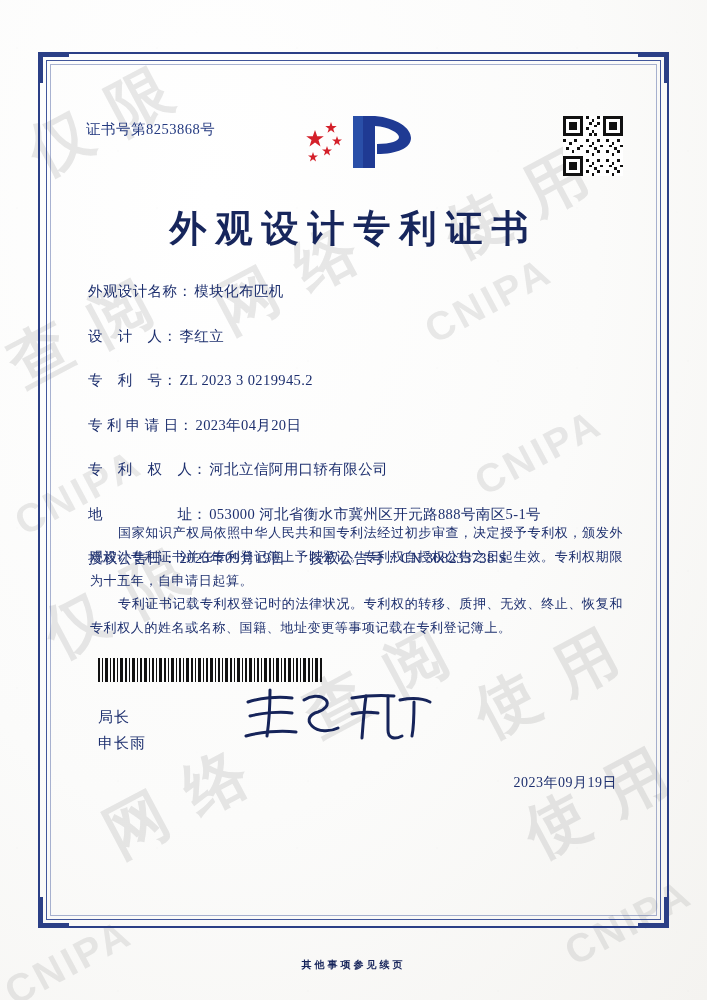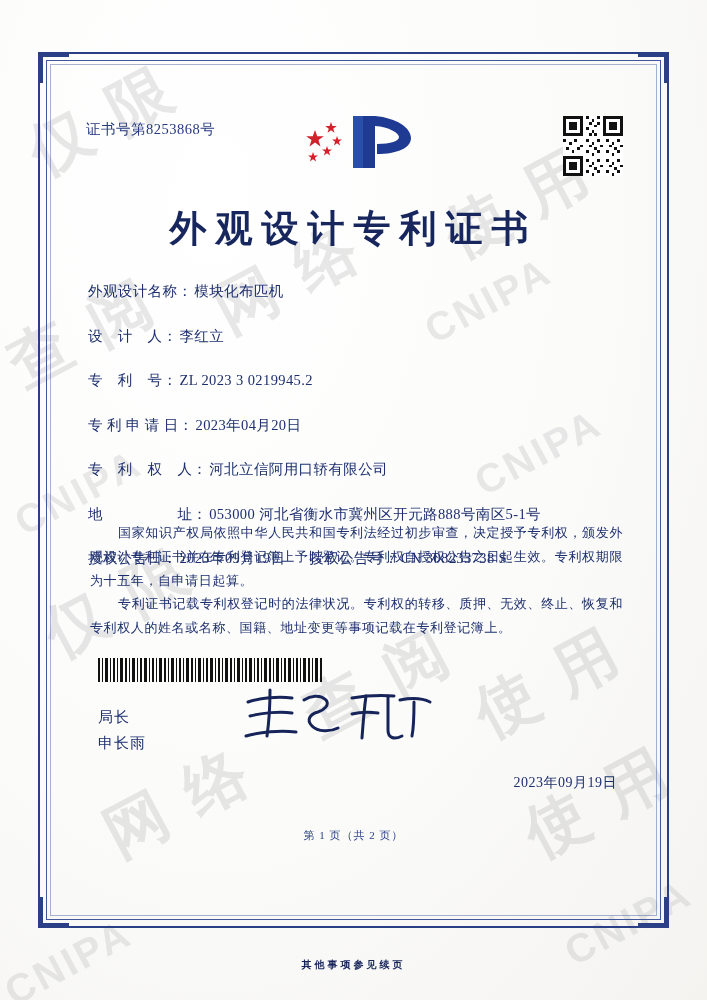--- a/index.html
+++ b/index.html
@@ -471,17 +471,16 @@
         <path d="M118 18 C130 16 146 15 160 16"></path>
         <path d="M132 16 C130 30 129 44 128 58"></path>
         <path d="M154 16 C154 28 154 40 154 50 C154 58 160 60 168 56"></path>
         <path d="M118 34 C126 32 136 32 144 33"></path>
         <path d="M166 20 C176 18 188 18 196 22"></path>
         <path d="M180 22 C180 34 180 46 178 56"></path>
       </g>
     </svg>
 
     <div id="issue-date">2023年09月19日</div>
-    <div id="page-num">第 1 页（共 2 页）</div>
   </div>
 
   <div id="footer-note">其他事项参见续页</div>
 </div>
 
 </body></html>

